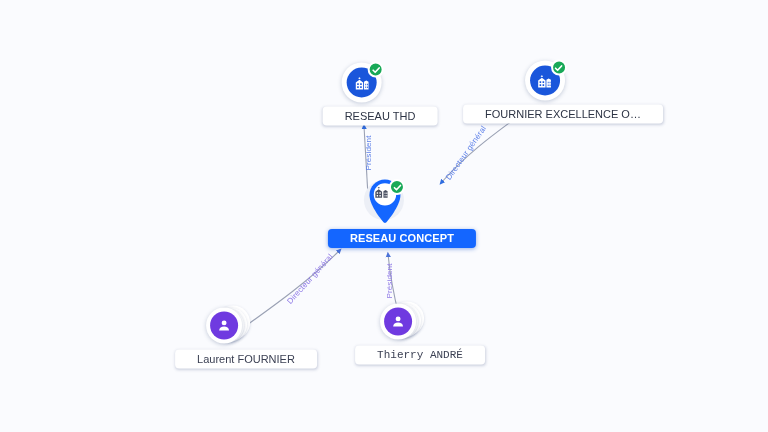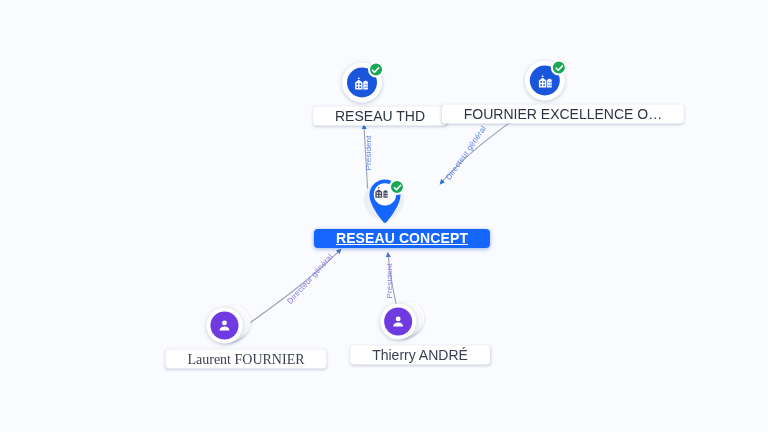--- a/index.html
+++ b/index.html
@@ -82,21 +82,21 @@
     box-sizing: border-box;
   }
   .badge-check svg { display: block; }
 
   
   .chip {
     margin-top: 4px;
     background: #ffffff;
     border-radius: 4px;
     padding: 3px 22px;
-    font-size: 14px;
+    font-size: 11px;
     line-height: 13px;
     color: #2c3344;
     white-space: nowrap;
     box-shadow: 0 1px 3px rgba(40,60,110,.22);
     margin-left: 36px;
   }
   .chip.selected {
     background: #1466ff;
     color: #ffffff;
     font-weight: 700;
@@ -280,40 +280,40 @@
           <path d="M10.1 15.5V7.3l2.6-1.5 2.6 1.5v8.2h-5.2zm1.5-1.7h1v-1.7h-1v1.7zm2.2 0h1v-1.7h-1v1.7zm-2.2-3.2h1V8.9h-1v1.7zm2.2 0h1V8.9h-1v1.7z"></path>
           <path d="M4.3 3.8 2.9 2.9 4.3 1.9l1.4 1z"></path>
         </g>
       </svg>
       <div class="pin-badge">
         <svg width="9" height="9" viewBox="0 0 24 24" fill="none" stroke="#ffffff" stroke-width="4.4" stroke-linecap="round" stroke-linejoin="round">
           <path d="M4 12.6 L9.4 18 L20 6.6"></path>
         </svg>
       </div>
     </div>
-    <div class="chip selected" style="margin-top:-1px;text-decoration:underline;">RESEAU CONCEPT</div>
-  </div>
-
-  <div class="node" style="left:228px; top:336px;font-family:Liberation Serif, serif;">
+    <div class="chip selected" style="margin-top:-1px;">RESEAU CONCEPT</div>
+  </div>
+
+  <div class="node" style="left:228px; top:336px;">
     <div class="person-wrap">
       <div class="stack-card s3"></div>
       <div class="stack-card s2"></div>
       <div class="stack-card s1"></div>
       <div class="person-shell"></div>
       <div class="person-disc">
         <svg width="16" height="16" viewBox="0 0 24 24" fill="#ffffff">
           <circle cx="12" cy="8.1" r="3.7"></circle>
           <path d="M4.6 19.6c0-4 3.3-6.1 7.4-6.1s7.4 2.1 7.4 6.1z"></path>
         </svg>
       </div>
     </div>
     <div class="chip person">Laurent FOURNIER</div>
   </div>
 
-  <div class="node" style="left:402px; top:332px;">
+  <div class="node" style="left:402px; top:332px;font-family:Liberation Mono, monospace;">
     <div class="person-wrap">
       <div class="stack-card s3"></div>
       <div class="stack-card s2"></div>
       <div class="stack-card s1"></div>
       <div class="person-shell"></div>
       <div class="person-disc">
         <svg width="16" height="16" viewBox="0 0 24 24" fill="#ffffff">
           <circle cx="12" cy="8.1" r="3.7"></circle>
           <path d="M4.6 19.6c0-4 3.3-6.1 7.4-6.1s7.4 2.1 7.4 6.1z"></path>
         </svg>

